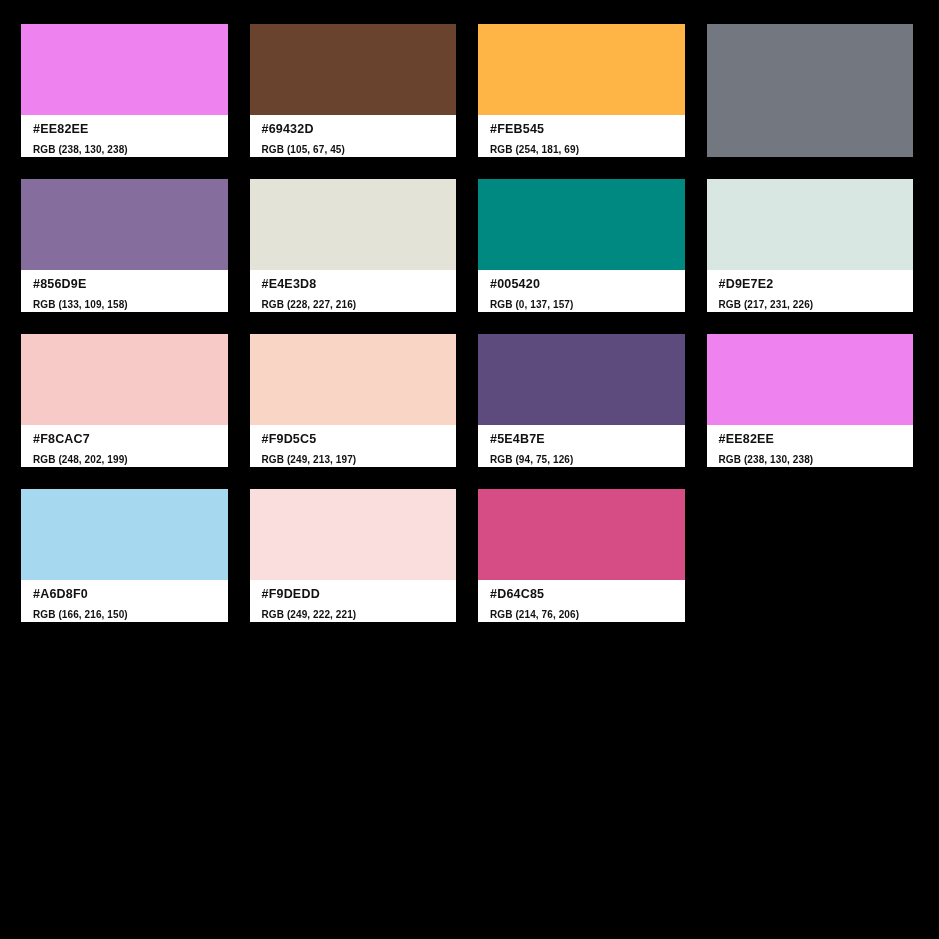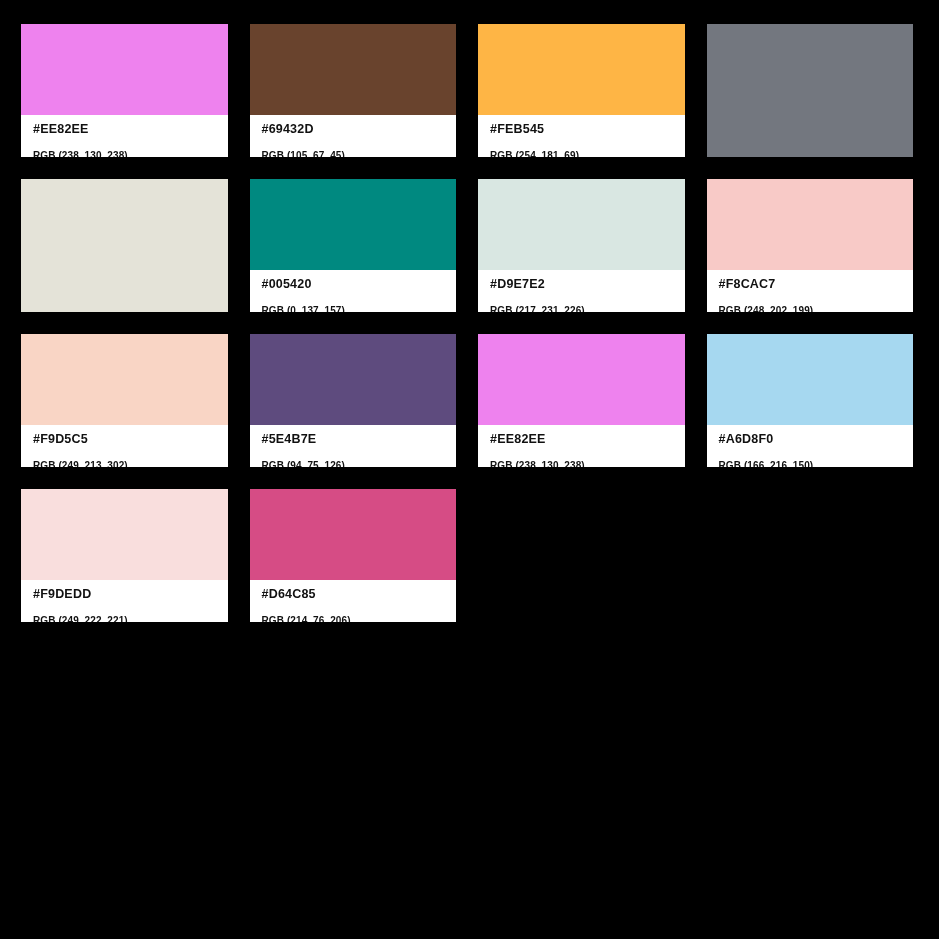--- a/index.html
+++ b/index.html
@@ -50,21 +50,21 @@
     letter-spacing: 0.2px;
     line-height: 15px;
     white-space: nowrap;
   }
   .swatch-rgb {
     font-size: 10px;
     font-weight: bold;
     color: #111111;
     letter-spacing: 0.1px;
     line-height: 14px;
-    margin-top: 12px;
+    margin-top: 6px;
     white-space: nowrap;
   }
 </style>
 </head>
 <body style="background-color: rgb(0, 0, 0);">
 
 <div id="palette-grid">
     <div class="swatch-card">
       <div class="swatch-color" style="background-color: rgb(238, 130, 238);"></div>
       <div class="swatch-info">
@@ -83,21 +83,32 @@
       <div class="swatch-color" style="background-color: rgb(254, 181, 69);"></div>
       <div class="swatch-info">
         <div class="swatch-hex">#FEB545</div>
         <div class="swatch-rgb">RGB (254, 181, 69)</div>
       </div>
     </div>
     <div class="swatch-card">
       <div class="swatch-color" style="background-color: rgb(115, 119, 127);"></div>
     </div>
     <div class="swatch-card">
+      <div class="swatch-color" style="background-color: rgb(133, 109, 158);"></div>
+      <div class="swatch-info">
+        <div class="swatch-hex">#856D9E</div>
+        <div class="swatch-rgb">RGB (133, 109, 158)</div>
+      </div>
+    </div>
+    <div class="swatch-card">
       <div class="swatch-color" style="background-color: rgb(228, 227, 216);"></div>
+      <div class="swatch-info">
+        <div class="swatch-hex">#E4E3D8</div>
+        <div class="swatch-rgb">RGB (228, 227, 216)</div>
+      </div>
     </div>
     <div class="swatch-card">
       <div class="swatch-color" style="background-color: rgb(0, 137, 128);"></div>
       <div class="swatch-info">
         <div class="swatch-hex">#005420</div>
         <div class="swatch-rgb">RGB (0, 137, 157)</div>
       </div>
     </div>
     <div class="swatch-card">
       <div class="swatch-color" style="background-color: rgb(217, 231, 226);"></div>
@@ -110,21 +121,21 @@
       <div class="swatch-color" style="background-color: rgb(248, 202, 199);"></div>
       <div class="swatch-info">
         <div class="swatch-hex">#F8CAC7</div>
         <div class="swatch-rgb">RGB (248, 202, 199)</div>
       </div>
     </div>
     <div class="swatch-card">
       <div class="swatch-color" style="background-color: rgb(249, 213, 197);"></div>
       <div class="swatch-info">
         <div class="swatch-hex">#F9D5C5</div>
-        <div class="swatch-rgb">RGB (249, 213, 302)</div>
+        <div class="swatch-rgb">RGB (249, 213, 197)</div>
       </div>
     </div>
     <div class="swatch-card">
       <div class="swatch-color" style="background-color: rgb(94, 75, 126);"></div>
       <div class="swatch-info">
         <div class="swatch-hex">#5E4B7E</div>
         <div class="swatch-rgb">RGB (94, 75, 126)</div>
       </div>
     </div>
     <div class="swatch-card">

